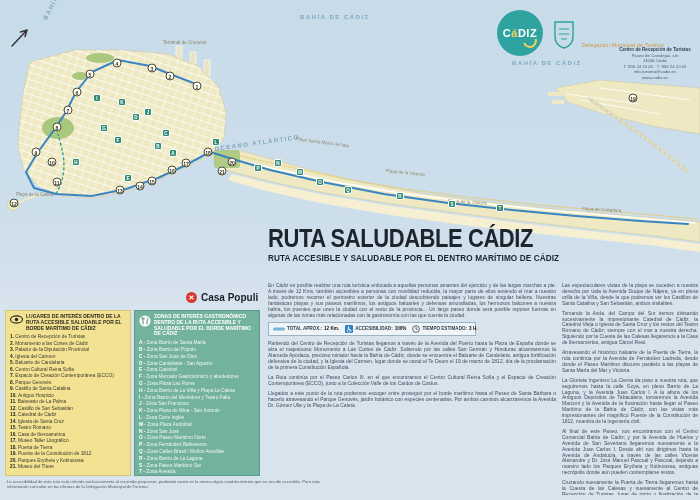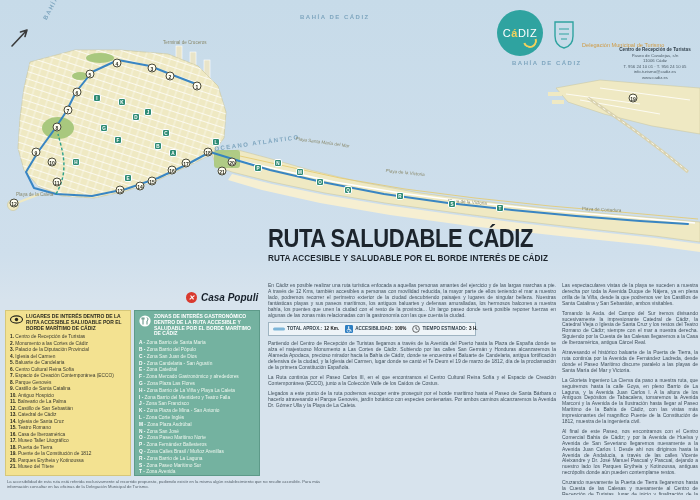--- a/index.html
+++ b/index.html
@@ -10,35 +10,35 @@
   
   #map-svg { position:absolute; left:0; top:0; }
   .sea-label { position:absolute; font-size:6px; letter-spacing:1.5px; color:#7fa6bf; font-weight:bold; white-space:nowrap; transform-origin:left top; }
   .place-label { position:absolute; font-size:4.6px; color:#8a8a6d; white-space:nowrap; transform-origin:left top; }
   .num-marker { position:absolute; width:9px; height:9px; border-radius:50%; background:#fffef2; border:1px solid #4a4a3a; color:#2b2b20; font-size:5px; font-weight:bold; display:flex; align-items:center; justify-content:center; transform:translate(-50%,-50%); }
   .letter-marker { position:absolute; width:8px; height:8px; border-radius:2px; background:#2e8b74; border:1px solid #ffffff; color:#fff; font-size:4.6px; font-weight:bold; display:flex; align-items:center; justify-content:center; transform:translate(-50%,-50%); }
   #compass { position:absolute; left:8px; top:26px; }
 
   
   #cadiz-logo { position:absolute; left:497px; top:10px; width:46px; height:46px; border-radius:50%; background:#2fa3a0; display:flex; align-items:center; justify-content:center; }
-  #cadiz-logo .logo-text { color:#ffffff; font-weight:normal; font-size:11px; letter-spacing:.5px; }
+  #cadiz-logo .logo-text { color:#ffffff; font-weight:bold; font-size:11px; letter-spacing:.5px; }
   #cadiz-logo .logo-text b { color:#f2d15c; }
   #cadiz-logo::after { content:""; position:absolute; right:6px; bottom:8px; width:10px; height:10px; border-radius:50%; border:2px solid #f2d15c; border-top-color:transparent; border-left-color:transparent; transform:rotate(25deg); }
   #shield { position:absolute; left:553px; top:20px; }
   #ayto { position:absolute; left:580px; top:27px; color:#2fa3a0; font-size:11.5px; font-weight:bold; letter-spacing:.2px; }
   #delegacion { position:absolute; left:582px; top:42px; color:#cf9a43; font-size:5.6px; }
   #contact { position:absolute; left:610px; top:47px; width:90px; text-align:center; color:#4a5a66; font-size:4.3px; line-height:5.5px; }
   #contact .c-bold { font-weight:bold; font-size:4.6px; color:#33424d; }
 
   
   #title { position:absolute; left:268px; top:224px; font-size:25px; font-weight:bold; color:#1c242c; letter-spacing:-.5px; transform:scaleX(.88); transform-origin:left top; white-space:nowrap; }
   #subtitle { position:absolute; left:268px; top:254px; font-size:8.2px; font-weight:bold; color:#1c242c; letter-spacing:.1px; white-space:nowrap; }
 
   
-  #casa-populi { position:absolute; left:186px; top:292px; display:flex; align-items:center; gap:4px;font-style:italic; }
+  #casa-populi { position:absolute; left:186px; top:292px; display:flex; align-items:center; gap:4px; }
   #casa-populi .x-badge { width:11px; height:11px; border-radius:50%; background:#d93a2f; color:#fff; font-size:7px; font-weight:bold; display:flex; align-items:center; justify-content:center; }
   #casa-populi .cp-text { font-size:10px; font-weight:bold; color:#17202a; }
 
   
   .bodytext { color:#41505c; font-size:5px; line-height:5.9px; text-align:justify; }
   #left-block { position:absolute; left:268px; top:283px; width:288px; height:212px; overflow:hidden; }
   #left-block p, #right-col p { margin-bottom:4px; }
   #badges { border:1px solid #9fb4c2; background:#eef4f8; margin:3px 0 5px 0; width:208px; height:14px; display:flex; align-items:center; gap:6px; padding:0 4px; }
   .badge { display:flex; align-items:center; gap:2px; white-space:nowrap; }
   .badge .b-label { font-size:4.6px; font-weight:bold; color:#33424d; }
@@ -199,21 +199,21 @@
   <div id="contact">
     <div class="c-bold">Centro de Recepción de Turistas</div>
     <div>Paseo de Canalejas, s/n</div>
     <div>11006 Cádiz</div>
     <div>T. 956 24 10 01 · T. 956 24 10 05</div>
     <div>info.turismo@cadiz.es</div>
     <div>www.cadiz.es</div>
   </div>
 
   <div id="title">RUTA SALUDABLE CÁDIZ</div>
-  <div id="subtitle">RUTA ACCESIBLE Y SALUDABLE POR EL BORDE INTERÉS DE CÁDIZ</div>
+  <div id="subtitle">RUTA ACCESIBLE Y SALUDABLE POR EL DENTRO MARÍTIMO DE CÁDIZ</div>
 
   <div id="casa-populi">
     <span class="x-badge">✕</span>
     <span class="cp-text">Casa Populi</span>
   </div>
 
   <div id="left-block" class="bodytext">
     <p>En Cádiz es posible realizar una ruta turística enfocada a aquellas personas amantes del ejercicio y de las largas marchas a pie. A través de 12 Kms, también accesibles a personas con movilidad reducida, la mayor parte de ellos teniendo el mar a nuestro lado, podremos recorrer el perímetro exterior de la ciudad descubriendo paisajes y lugares de singular belleza. Nuestras fantásticas playas y sus paseos marítimos, los antiguos baluartes y defensas amuralladas, los hermosos balcones a nuestra bahía, los puentes que unen la ciudad con el resto de la provincia... Un largo paseo donde será posible reponer fuerzas en algunas de las zonas más relacionadas con la gastronomía con las que cuenta la ciudad.</p>
     <div id="badges">
       <span class="badge">

